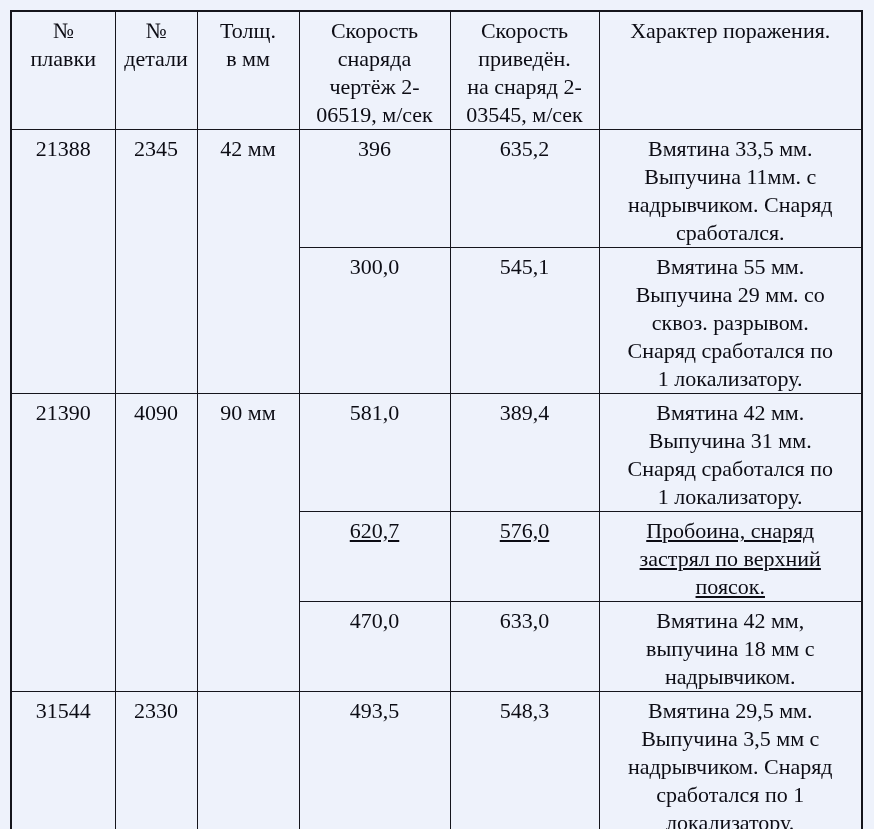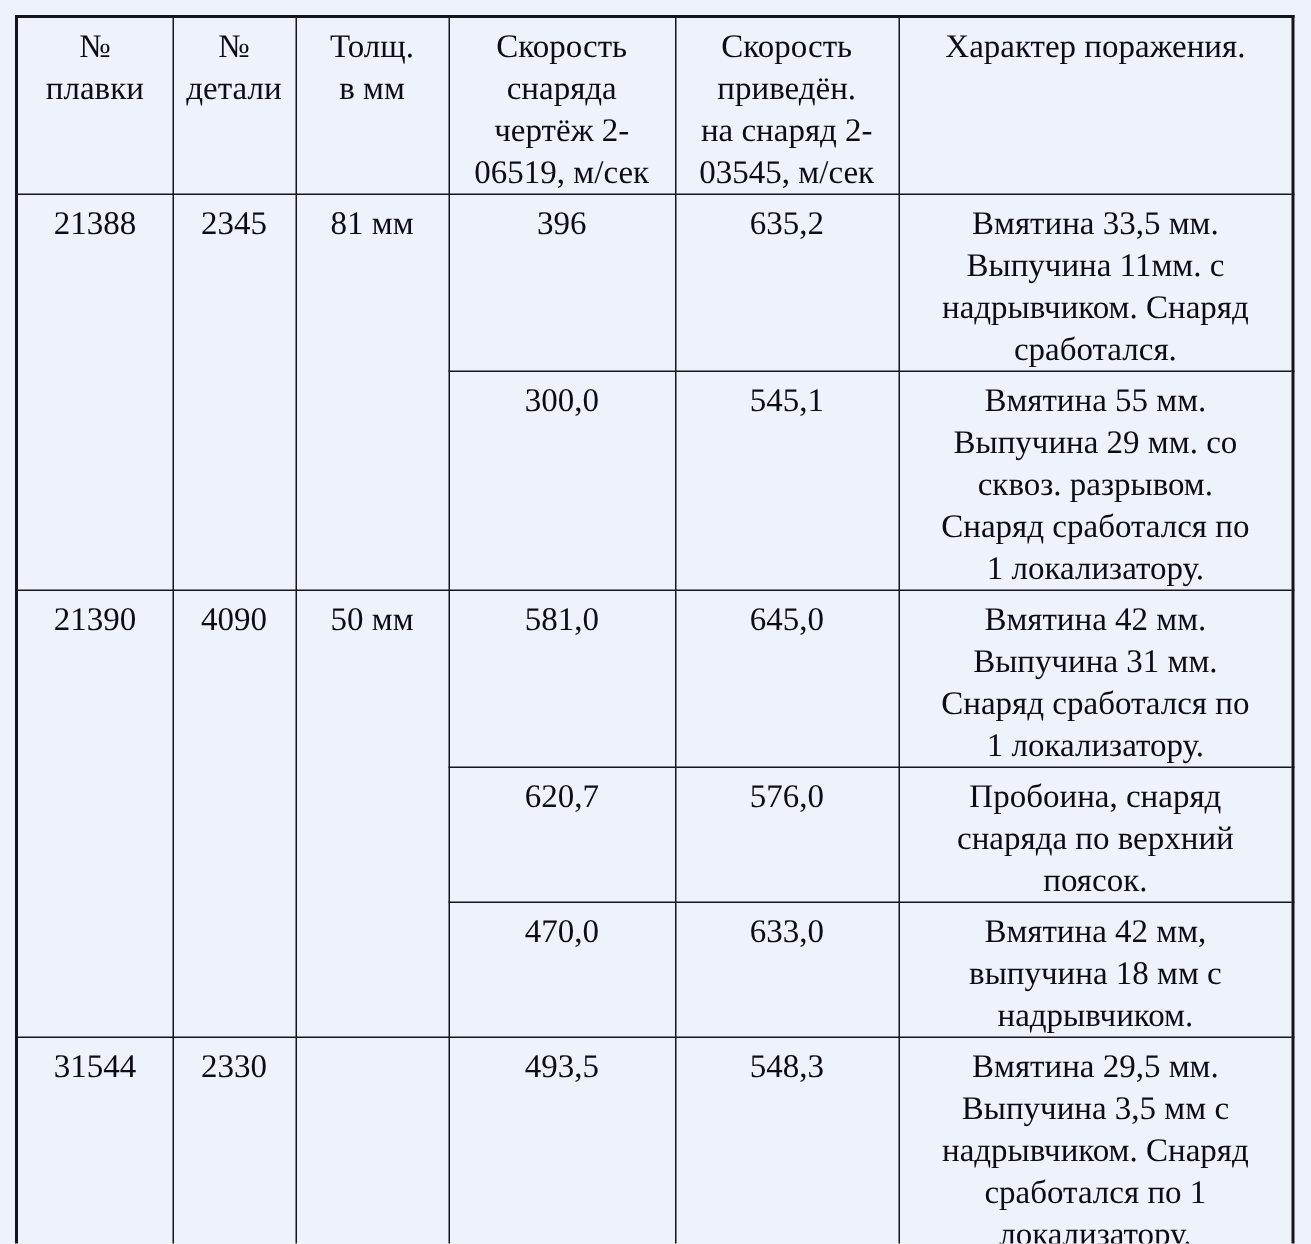--- a/index.html
+++ b/index.html
@@ -35,21 +35,21 @@
     overflow: hidden;
     box-sizing: border-box;
   }
   table.test-table {
     border: 2px solid #15151c;
   }
   tr.r-header  { height: 112px; }
   tr.r-a1      { height: 117px; }
   tr.r-a2      { height: 142px; }
   tr.r-b1      { height: 116px; }
-  tr.r-b2      { height: 85px; }
+  tr.r-b2      { height: 85px; text-decoration: underline; }
   tr.r-b3      { height: 85px; }
   tr.r-c1      { height: 143px; }
 </style>
 </head>
 <body>
 
 <div class="page">
   <table class="test-table">
     <colgroup>
       <col style="width:104px">
@@ -75,53 +75,53 @@
 приведён.
 на снаряд 2-
 03545, м/сек</th>
         <th>Характер поражения.</th>
       </tr>
     </thead>
     <tbody>
       <tr class="r-a1">
         <td rowspan="2">21388</td>
         <td rowspan="2">2345</td>
-        <td rowspan="2">81 мм</td>
+        <td rowspan="2">42 мм</td>
         <td>396</td>
         <td>635,2</td>
         <td>Вмятина 33,5 мм.
 Выпучина 11мм. с
 надрывчиком. Снаряд
 сработался.</td>
       </tr>
       <tr class="r-a2">
         <td>300,0</td>
         <td>545,1</td>
         <td>Вмятина 55 мм.
 Выпучина 29 мм. со
 сквоз. разрывом.
 Снаряд сработался по
 1 локализатору.</td>
       </tr>
       <tr class="r-b1">
         <td rowspan="3">21390</td>
         <td rowspan="3">4090</td>
-        <td rowspan="3">50 мм</td>
+        <td rowspan="3">90 мм</td>
         <td>581,0</td>
-        <td>645,0</td>
+        <td>389,4</td>
         <td>Вмятина 42 мм.
 Выпучина 31 мм.
 Снаряд сработался по
 1 локализатору.</td>
       </tr>
       <tr class="r-b2">
         <td>620,7</td>
         <td>576,0</td>
         <td>Пробоина, снаряд
-снаряда по верхний
+застрял по верхний
 поясок.</td>
       </tr>
       <tr class="r-b3">
         <td>470,0</td>
         <td>633,0</td>
         <td>Вмятина 42 мм,
 выпучина 18 мм с
 надрывчиком.</td>
       </tr>
       <tr class="r-c1">

